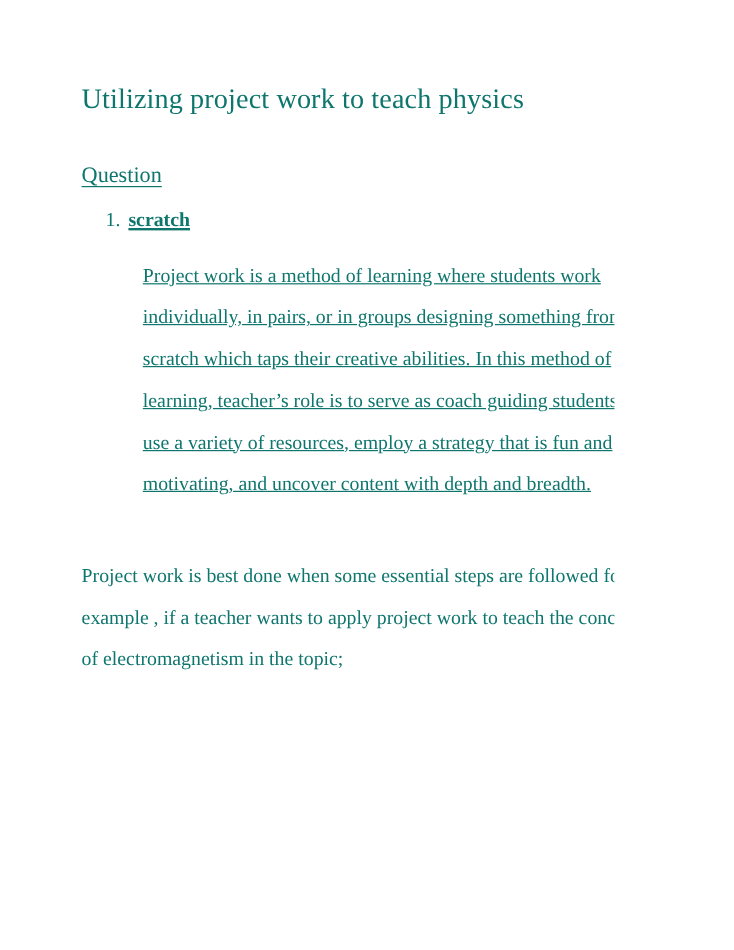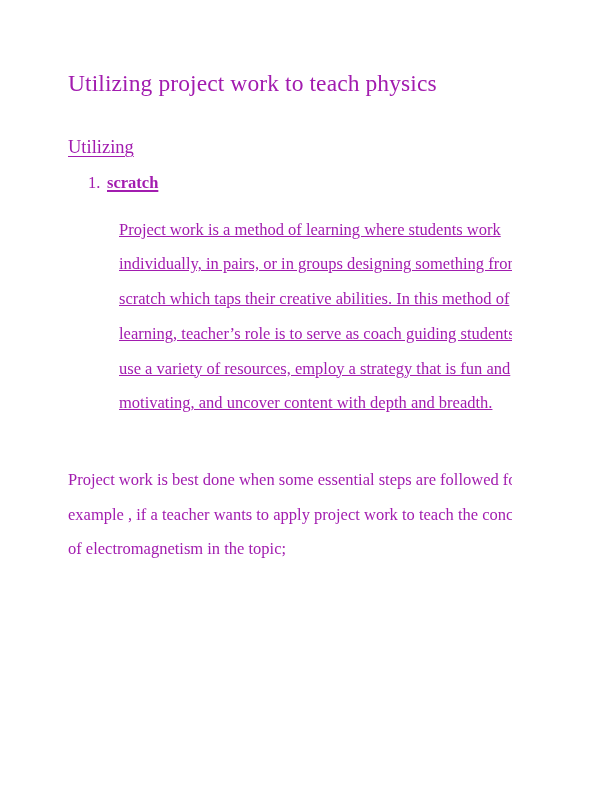--- a/index.html
+++ b/index.html
@@ -10,21 +10,21 @@
   }
 
   .page {
     position: relative;
     width: 512px;
     height: 792px;
     background: #ffffff;
     box-sizing: border-box;
     overflow: hidden;
     font-family: "Liberation Serif", "DejaVu Serif", serif;
-    color: #a21caf;
+    color: #0f766e;
     -webkit-font-smoothing: antialiased;
   }
 
   .content {
     position: absolute;
     left: 68px;
     top: 68px;
     width: 480px;
   }
 
@@ -112,21 +112,21 @@
 </style>
 </head>
 <body>
 
 <div class="page">
   <div class="content">
 
     <h1 class="doc-title">Utilizing project work to teach physics</h1>
 
     <div class="heading-wrap">
-      <span class="section-heading">Utilizing</span>
+      <span class="section-heading">Question</span>
     </div>
 
     <ol class="q-list">
       <li class="q-item">
         <span class="q-marker">1.</span>
 
 
         <span class="sub-heading">scratch</span>
 
         <p class="answer-para">Project work is a method of learning where students work individually, in pairs, or in groups designing something from a scratch which taps their creative abilities. In this method of learning, teacher’s role is to serve as coach guiding students to use a variety of resources, employ a strategy that is fun and motivating, and uncover content with depth and breadth.</p>

